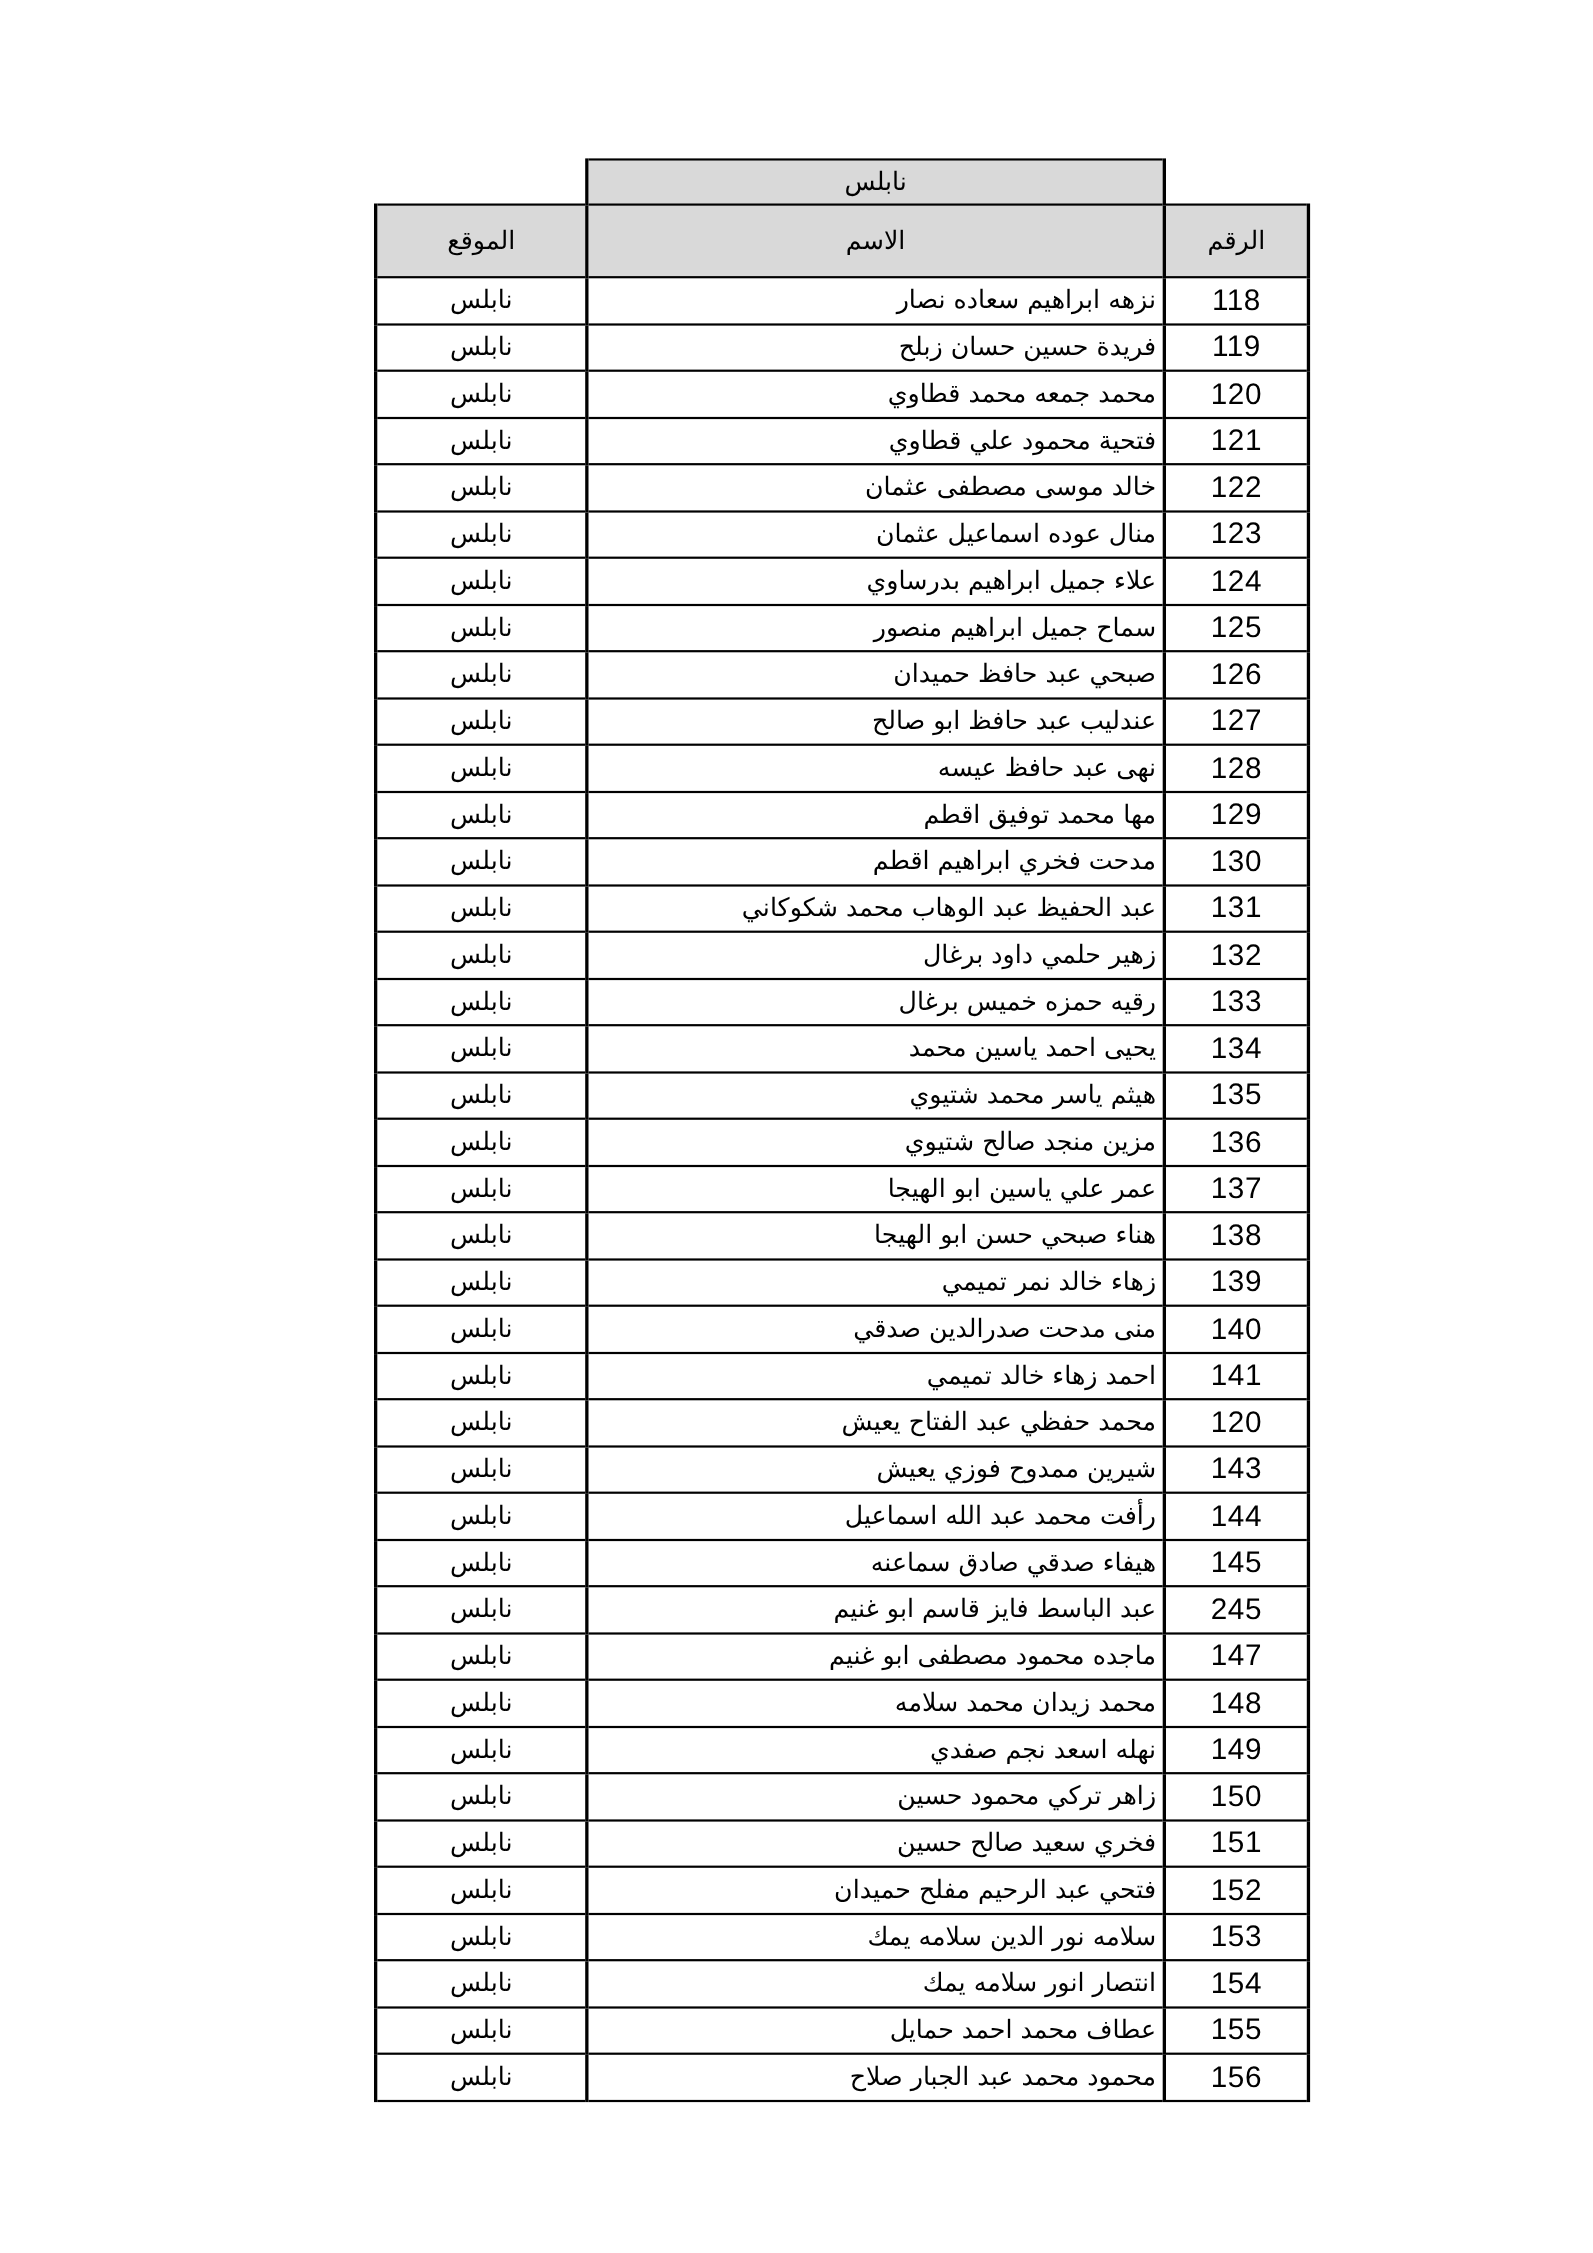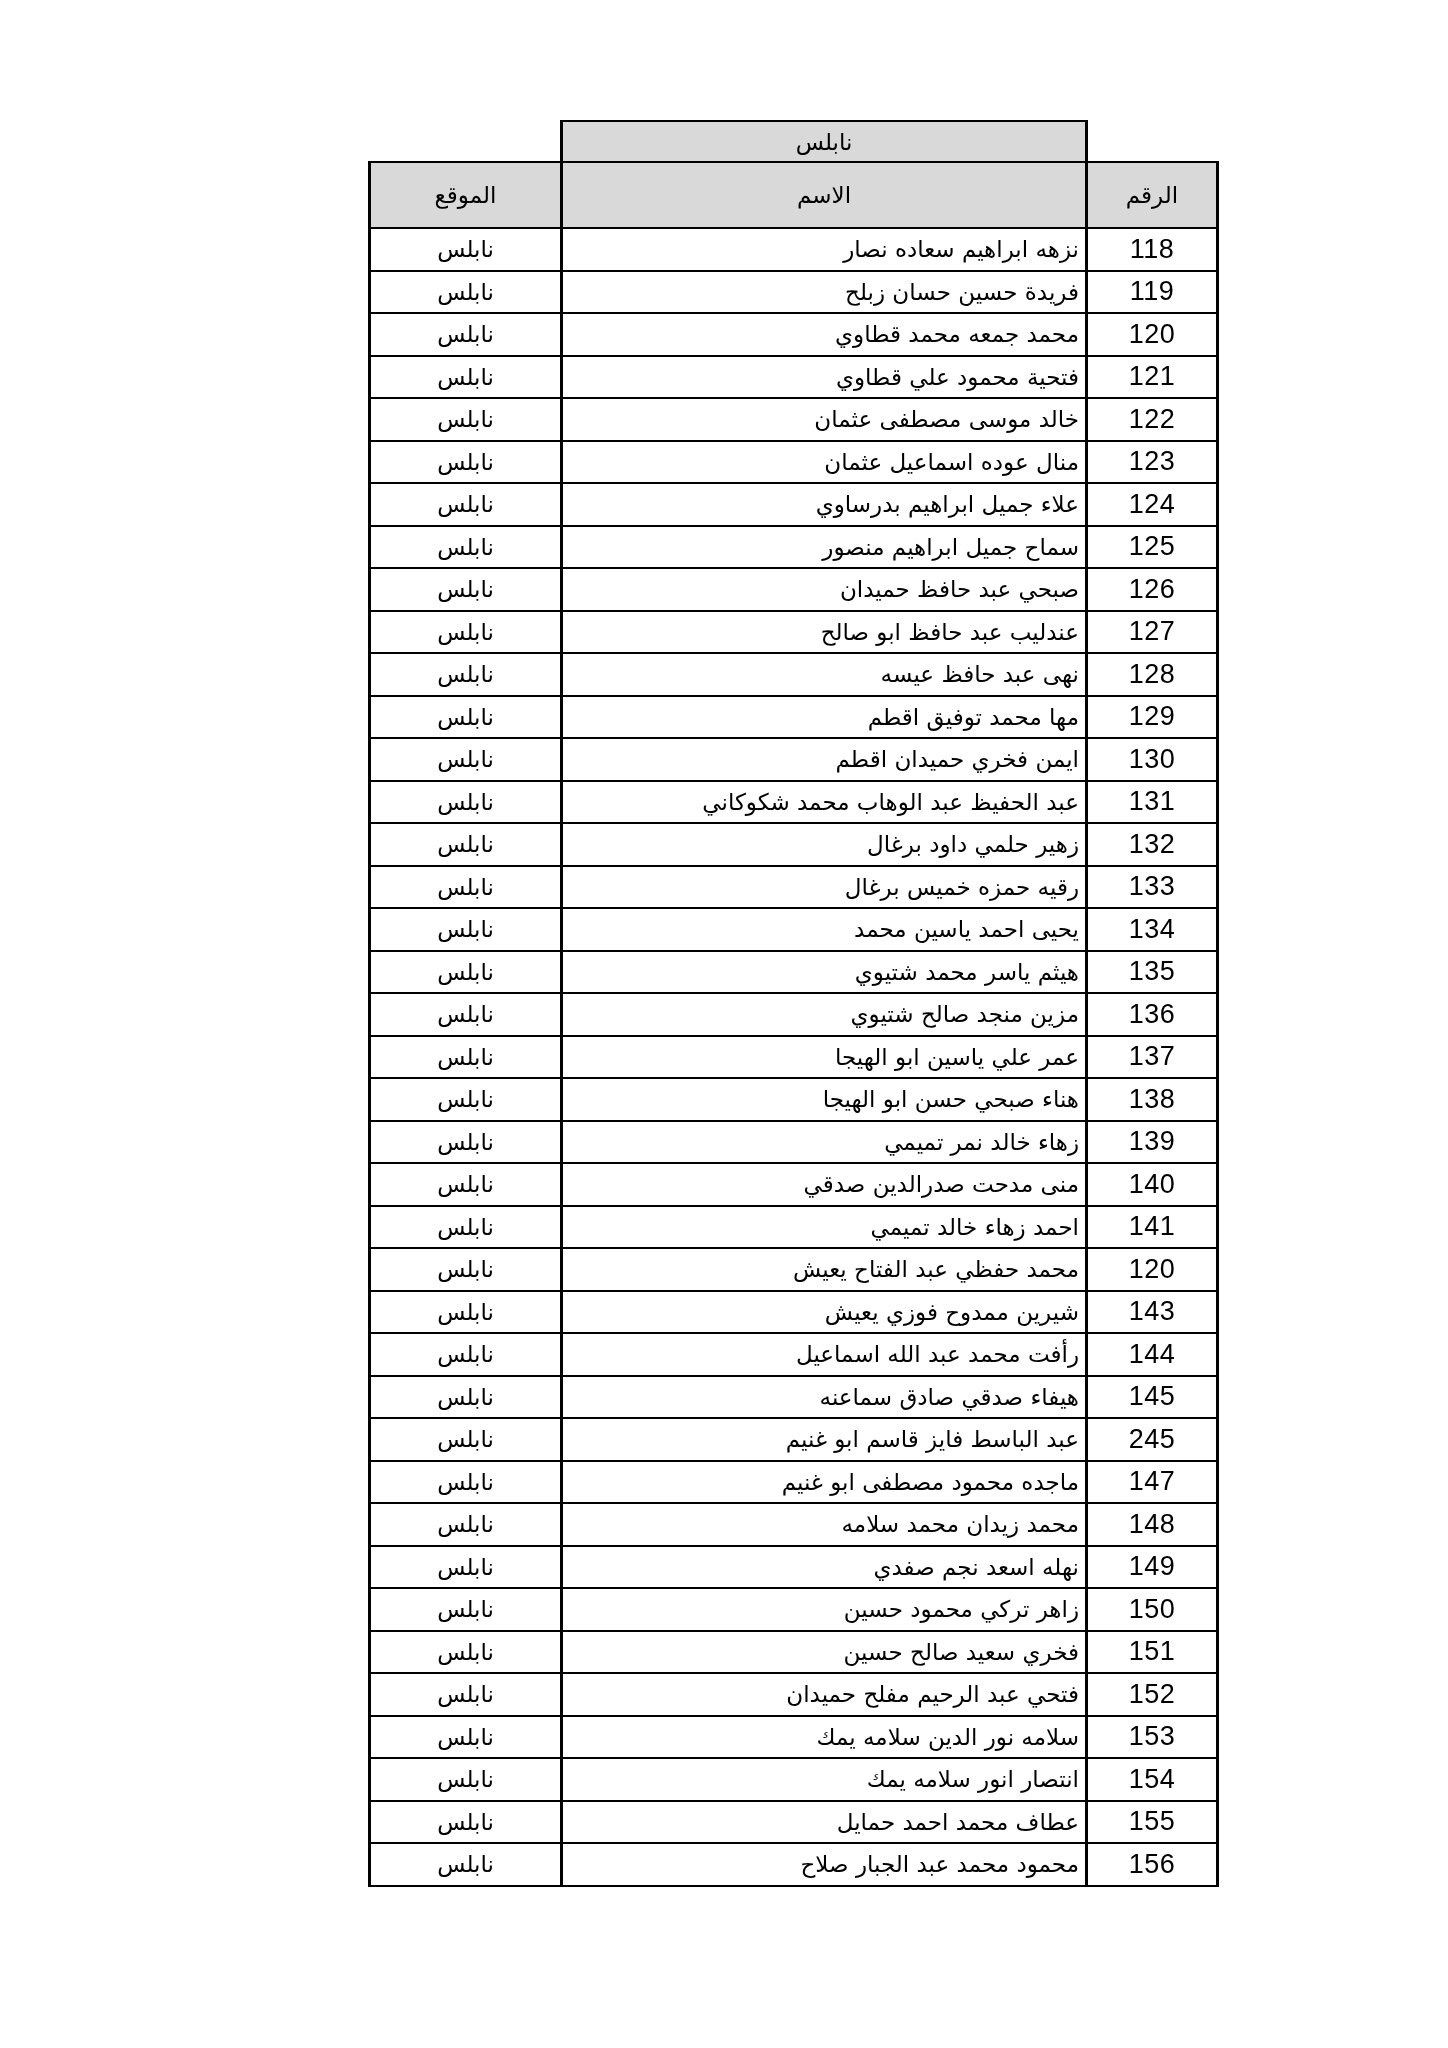--- a/index.html
+++ b/index.html
@@ -10,22 +10,21 @@
   body {
     width: 1448px;
     height: 2048px;
     position: relative;
     font-family: "DejaVu Sans", sans-serif;
     color: #000;
   }
   .table-wrap {
     position: absolute;
     left: 340px;
-    top: 120px;
-    margin-left: 28px;
+    top: 144px;
   }
   table.roster {
     border-collapse: collapse;
     direction: rtl;
     table-layout: fixed;
   }
   col.c-number   { width: 131px; }
   col.c-name     { width: 525px; }
   col.c-location { width: 192px; }
 
@@ -158,21 +157,21 @@
   </tr>
 
   <tr class="data-row">
     <td class="cell-number">129</td>
     <td class="ar cell-name">مها محمد توفيق اقطم</td>
     <td class="ar cell-location">نابلس</td>
   </tr>
 
   <tr class="data-row">
     <td class="cell-number">130</td>
-    <td class="ar cell-name">ايمن فخري حميدان اقطم</td>
+    <td class="ar cell-name">مدحت فخري ابراهيم اقطم</td>
     <td class="ar cell-location">نابلس</td>
   </tr>
 
   <tr class="data-row">
     <td class="cell-number">131</td>
     <td class="ar cell-name">عبد الحفيظ عبد الوهاب محمد شكوكاني</td>
     <td class="ar cell-location">نابلس</td>
   </tr>
 
   <tr class="data-row">

